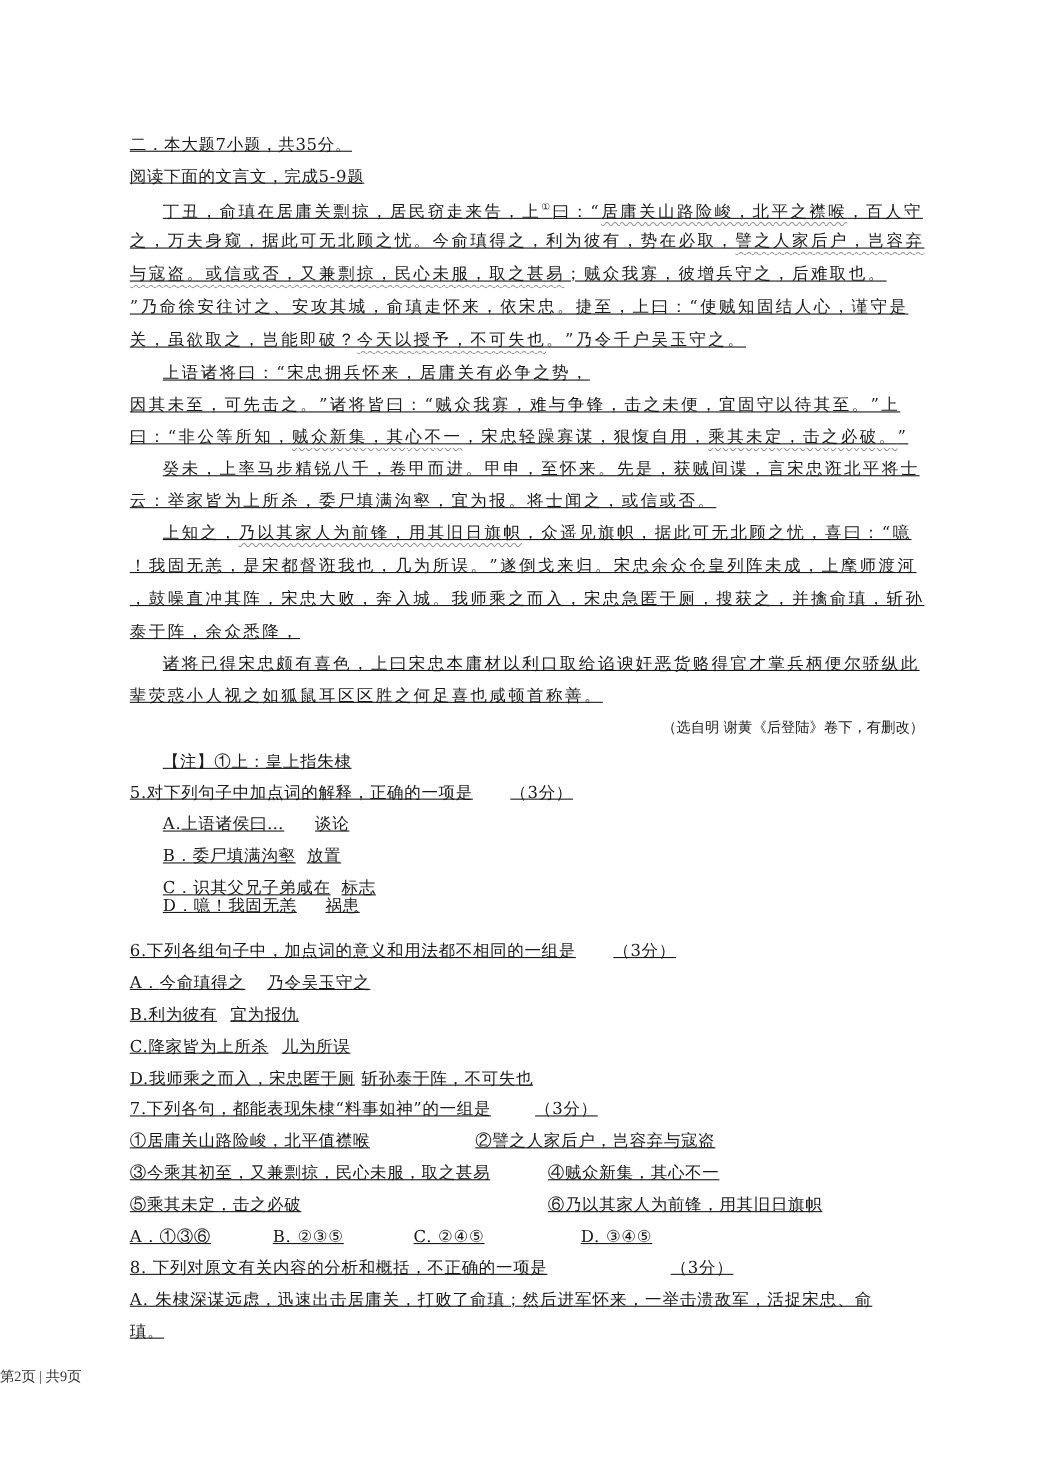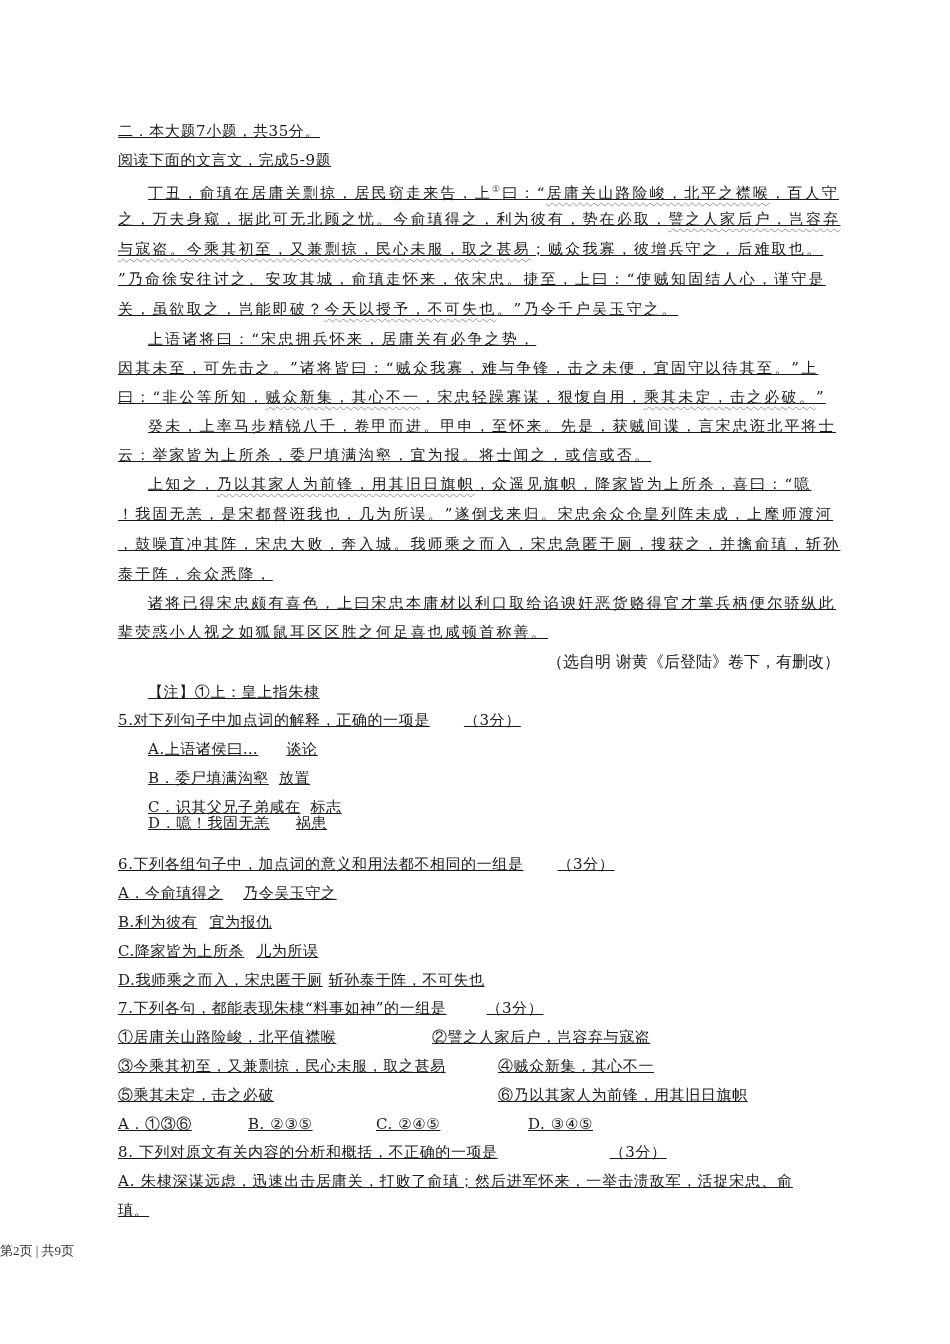--- a/index.html
+++ b/index.html
@@ -4,58 +4,58 @@
 <style>
   html, body { margin: 0; padding: 0; background: #ffffff; }
   body { width: 950px; height: 1344px; position: relative; overflow: hidden;
          font-family: "DejaVu Serif", "Liberation Serif", serif; color: #1a1a1a; }
   .page { position: absolute; left: 118px; top: 118px; width: 712px; }
   .ln { position: absolute; left: 0; white-space: nowrap; font-size: 15px; line-height: 22px; letter-spacing: 0.6px; text-decoration: underline; }
   .ln.wide { letter-spacing: 2.2px; }
   .ind { padding-left: 30px; }
   .ind2 { padding-left: 30px; text-align: center; }
   .u { text-decoration: underline wavy #9a9a9a; text-decoration-thickness: 1px; text-underline-offset: 4px; }
-  .right { position: absolute; right: 0; white-space: nowrap; font-size: 16px; line-height: 22px; }
+  .right { position: absolute; right: 0; white-space: nowrap; font-size: 13px; line-height: 22px; }
   .gap { display: inline-block; }
   .footer { position: absolute; top: 1242px; left: 0; width: 950px; 
             font-size: 13px; font-family: "Liberation Serif", serif; color: #333; }
 </style>
 </head>
 <body>
 
 <div class="page">
 
   <div class="ln" style="top:2px">二．本大题7小题，共35分。</div>
   <div class="ln" style="top:31px">阅读下面的文言文，完成5-9题</div>
 
   <div class="ln wide ind" style="top:60px">
     <span>丁丑，俞瑱在居庸关剽掠，居民窃走来告，上</span><sup style="font-size:9px">①</sup><span>曰：“</span><span class="u">居庸关山路险峻，北平之襟喉</span><span>，百人守</span>
   </div>
   <div class="ln wide" style="top:90px">
     <span>之，万夫身窥，据此可无北顾之忧。今俞瑱得之，利为彼有，势在必取，</span><span class="u">譬之人家后户，岂容弃</span>
   </div>
   <div class="ln wide" style="top:120px">
-    <span class="u">与寇盗。今乘其初至，又兼剽掠，民心未服，取之甚易</span><span>；贼众我寡，彼增兵守之，后难取也。</span>
+    <span class="u">与寇盗。或信或否，又兼剽掠，民心未服，取之甚易</span><span>；贼众我寡，彼增兵守之，后难取也。</span>
   </div>
   <div class="ln wide" style="top:150px">”乃命徐安往讨之、安攻其城，俞瑱走怀来，依宋忠。捷至，上曰：“使贼知固结人心，谨守是</div>
   <div class="ln wide" style="top:180px">
     <span>关，虽欲取之，岂能即破？</span><span class="u">今天以授予，不可失也</span><span>。”乃令千户吴玉守之。</span>
   </div>
 
   <div class="ln wide ind" style="top:210px">上语诸将曰：“宋忠拥兵怀来，居庸关有必争之势，</div>
   <div class="ln wide" style="top:239px">因其未至，可先击之。”诸将皆曰：“贼众我寡，难与争锋，击之未便，宜固守以待其至。”上</div>
   <div class="ln wide" style="top:268px">
     <span>曰：“非公等所知，</span><span class="u">贼众新集，其心不一</span><span>，宋忠轻躁寡谋，狠愎自用，</span><span class="u">乘其未定，击之必破。</span><span>”</span>
   </div>
 
   <div class="ln wide ind" style="top:297px">癸未，上率马步精锐八千，卷甲而进。甲申，至怀来。先是，获贼间谍，言宋忠诳北平将士</div>
   <div class="ln wide" style="top:326px">云：举家皆为上所杀，委尸填满沟壑，宜为报。将士闻之，或信或否。</div>
 
   <div class="ln wide ind" style="top:355px">
-    <span>上知之，</span><span class="u">乃以其家人为前锋，用其旧日旗帜</span><span>，众遥见旗帜，降家皆为上所杀，喜曰：“噫</span>
+    <span>上知之，</span><span class="u">乃以其家人为前锋，用其旧日旗帜</span><span>，众遥见旗帜，据此可无北顾之忧，喜曰：“噫</span>
   </div>
   <div class="ln wide" style="top:385px">！我固无恙，是宋都督诳我也，几为所误。”遂倒戈来归。宋忠余众仓皇列阵未成，上麾师渡河</div>
   <div class="ln wide" style="top:415px">，鼓噪直冲其阵，宋忠大败，奔入城。我师乘之而入，宋忠急匿于厕，搜获之，并擒俞瑱，斩孙</div>
   <div class="ln wide" style="top:445px">泰于阵，余众悉降，</div>
 
   <div class="ln wide ind" style="top:474px">诸将已得宋忠颇有喜色，上曰宋忠本庸材以利口取给谄谀奸恶货赂得官才掌兵柄便尔骄纵此</div>
   <div class="ln wide" style="top:503px">辈荧惑小人视之如狐鼠耳区区胜之何足喜也咸顿首称善。</div>
 
   <div class="right" style="top:533px; right:-10px">（选自明 谢黄《后登陆》卷下，有删改）</div>
   <div class="ln ind" style="top:563px">【注】①上：皇上指朱棣</div>

